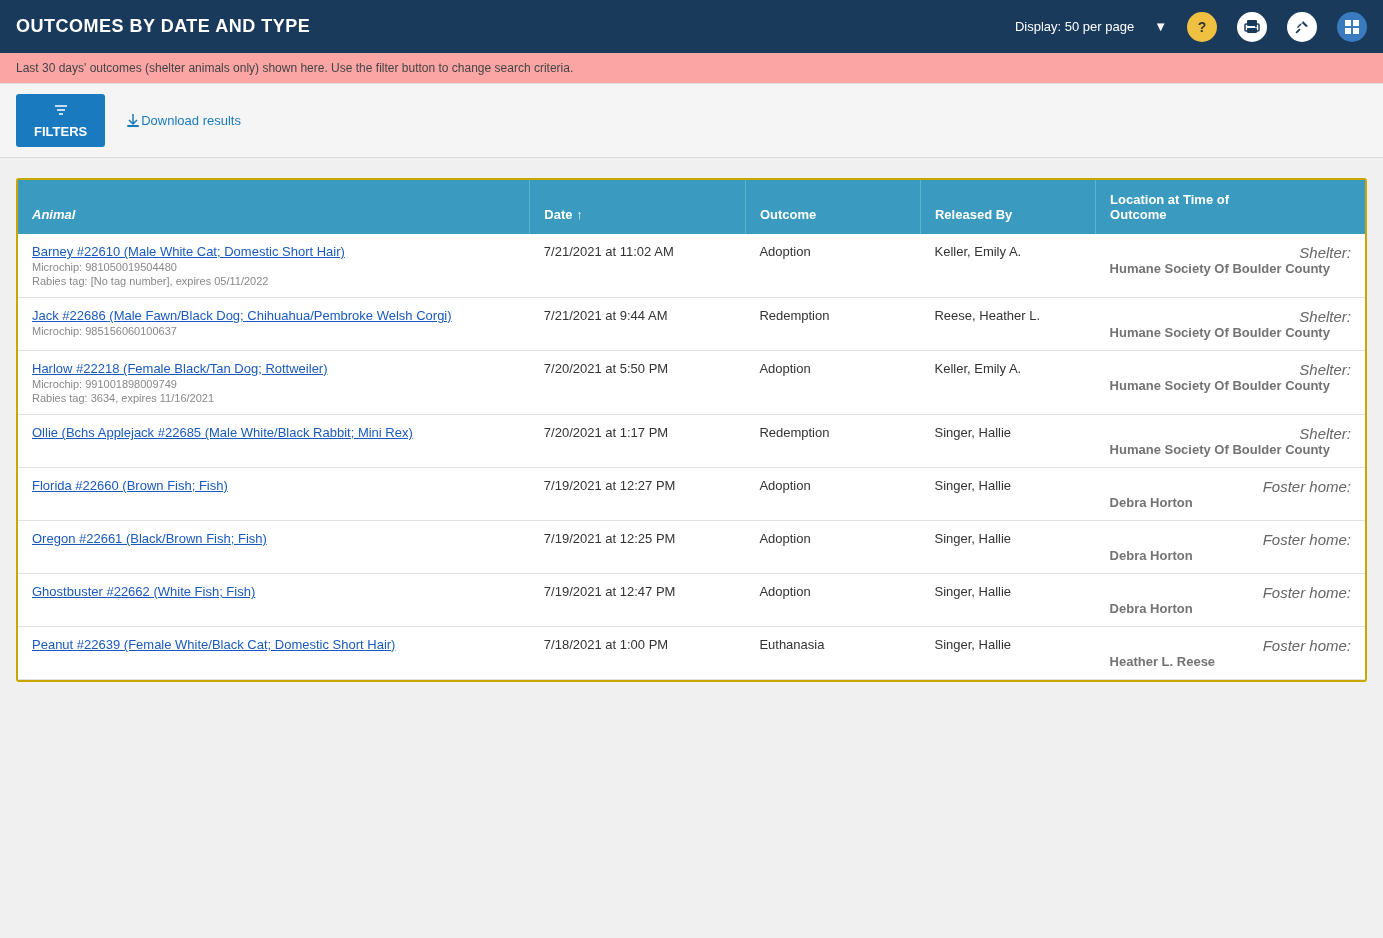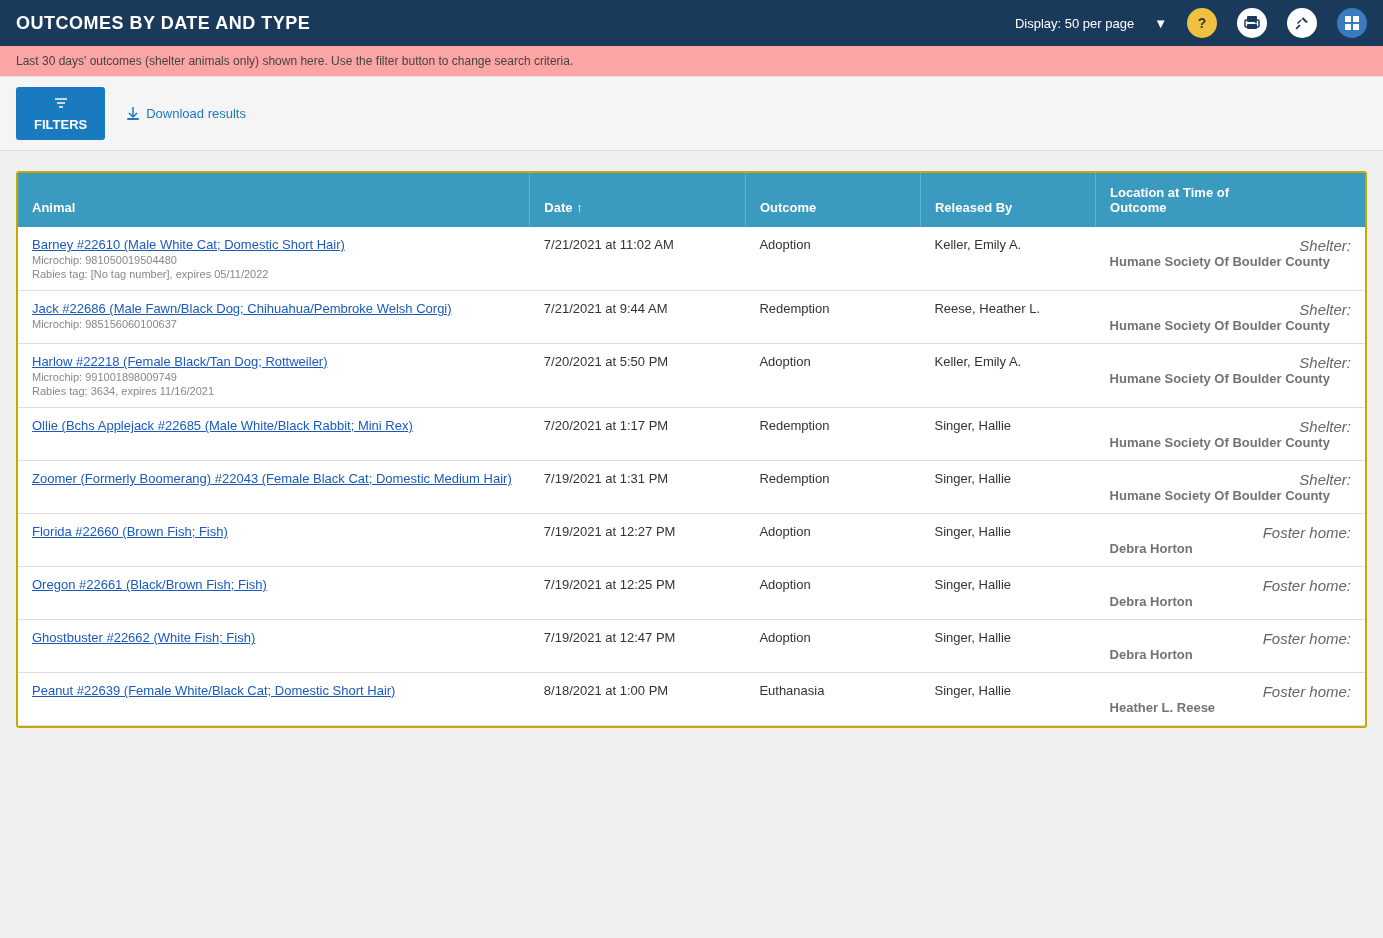--- a/index.html
+++ b/index.html
@@ -6,21 +6,21 @@
     body { font-family: Arial, sans-serif; font-size: 13px; background: #f0f0f0; width: 1383px; min-height: 938px; }
 
     
     .top-header {
       background: #1a3a5c;
       color: white;
       display: flex;
       align-items: center;
       justify-content: space-between;
       padding: 8px 16px;
-      height: 46px;
+      height: 53px;
     }
     .top-header-title {
       font-size: 18px;
       font-weight: bold;
       color: white;
       letter-spacing: 0.5px;
     }
     .top-header-right {
       display: flex;
       align-items: center;
@@ -73,21 +73,20 @@
       gap: 6px;
       border-radius: 3px;
       flex-direction: column;
     }
     .download-link {
       color: #1a7abf;
       text-decoration: none;
       font-size: 13px;
       display: flex;
       align-items: center;
-      gap: 5px;
       cursor: pointer;
     }
 
     
     .table-container {
       margin: 20px 16px;
       border: 2px solid #c8a800;
       border-radius: 3px;
       background: white;
     }
@@ -200,21 +199,21 @@
         <rect x="2" y="12" width="12" height="2" rx="1" fill="#1a7abf"></rect>
       </svg>
     <span>Download results</span>
   </a>
 </div>
 
 <div class="table-container">
   <table>
     <thead>
       <tr>
-        <th style="width:38%;">
+        <th style="width:38%;font-style:italic;">
           <span>Animal</span>
         </th>
         <th style="width:16%;">
           <span>Date ↑</span>
         </th>
         <th style="width:13%;">
           <span>Outcome</span>
         </th>
         <th style="width:13%;">
           <span>Released By</span>
@@ -259,30 +258,20 @@
           <td><a class="animal-link">Ollie (Bchs Applejack #22685 (Male White/Black Rabbit; Mini Rex)</a></td>
           <td>7/20/2021 at 1:17 PM</td>
           <td>Redemption</td>
           <td>Singer, Hallie</td>
           <td>
             <div class="location-label">Shelter:</div>
             <div class="location-name">Humane Society Of Boulder County</div>
           </td>
         </tr>
         <tr>
-          <td><a class="animal-link">Zoomer (Formerly Boomerang) #22043 (Female Black Cat; Domestic Medium Hair)</a></td>
-          <td>7/19/2021 at 1:31 PM</td>
-          <td>Redemption</td>
-          <td>Singer, Hallie</td>
-          <td>
-            <div class="location-label">Shelter:</div>
-            <div class="location-name">Humane Society Of Boulder County</div>
-          </td>
-        </tr>
-        <tr>
           <td><a class="animal-link">Florida #22660 (Brown Fish; Fish)</a></td>
           <td>7/19/2021 at 12:27 PM</td>
           <td>Adoption</td>
           <td>Singer, Hallie</td>
           <td>
             <div class="location-label">Foster home:</div>
             <div class="location-name">Debra Horton</div>
           </td>
         </tr>
         <tr>
@@ -300,21 +289,21 @@
           <td>7/19/2021 at 12:47 PM</td>
           <td>Adoption</td>
           <td>Singer, Hallie</td>
           <td>
             <div class="location-label">Foster home:</div>
             <div class="location-name">Debra Horton</div>
           </td>
         </tr>
         <tr>
           <td><a class="animal-link">Peanut #22639 (Female White/Black Cat; Domestic Short Hair)</a></td>
-          <td>8/18/2021 at 1:00 PM</td>
+          <td>7/18/2021 at 1:00 PM</td>
           <td>Euthanasia</td>
           <td>Singer, Hallie</td>
           <td>
             <div class="location-label">Foster home:</div>
             <div class="location-name">Heather L. Reese</div>
           </td>
         </tr>
       </tbody>
   </table>
 </div>

